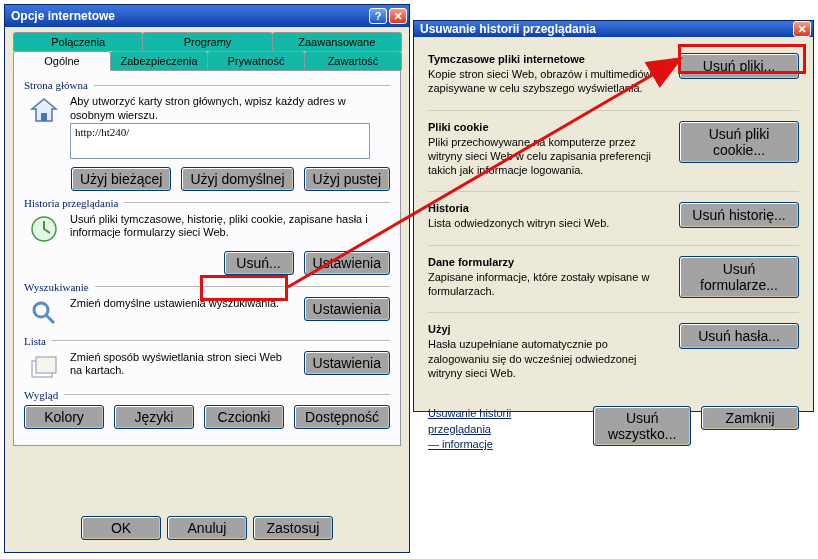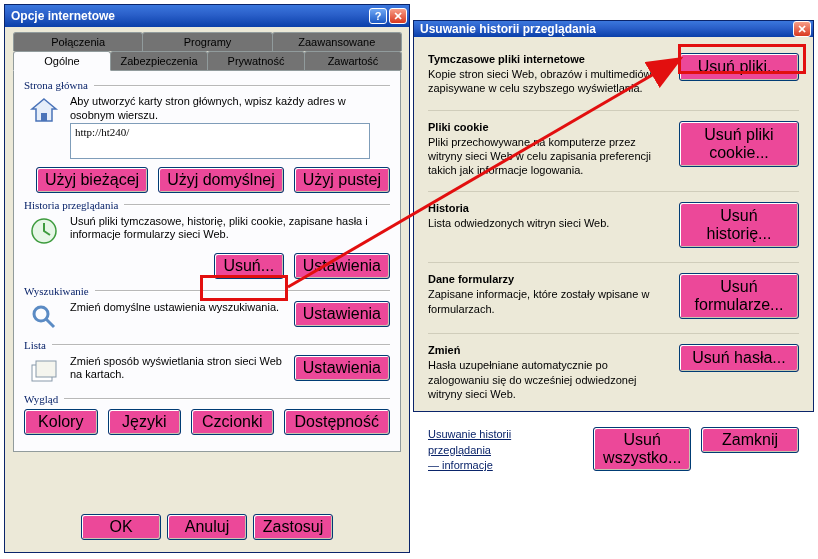--- a/index.html
+++ b/index.html
@@ -50,21 +50,21 @@
   .left-body {
     flex: 1;
     padding: 5px 8px 8px 8px;
     position: relative;
   }
   .tabs-row { display:flex; }
   .tabs-row .tab {
     flex:1; text-align:center;
     border:1px solid #919B9C;
     border-bottom:none;
-    background:#737373;
+    background:#14b8a6;
     padding:3px 4px;
     font-size:11px;
     cursor:pointer;
     margin-right:-1px;
   }
   .tabs-row.top .tab { border-top-left-radius:3px; border-top-right-radius:3px;}
   .tabs-row.bottom .tab { border-top-left-radius:3px; border-top-right-radius:3px;}
   .tab.active { background:#FCFCFE; position:relative; z-index:2; border-bottom:1px solid #FCFCFE; margin-bottom:-1px;}
   .tab-panel {
     border:1px solid #919B9C;
@@ -96,26 +96,26 @@
   .group-line::after{
     content:"";
     position:absolute;top:1px;left:0;right:0;height:1px;background:#fff;
   }
   .group-content { padding-left:4px; }
   .with-icon { display:flex; gap:10px; }
   .gicon { width:32px; height:32px; flex-shrink:0; }
   .desc { font-size:11px; color:#000; line-height:1.25; }
 
   .xp-btn {
-    background:#ec4899;
+    background:#a3a3a3;
     border:1px solid #003C74;
     border-radius:3px;
     padding:3px 8px;
     font-family:Tahoma, Arial, sans-serif;
-    font-size:16px;
+    font-size:14px;
     cursor:pointer;
     min-width:70px;
     box-shadow: inset 1px 1px 0 #fff, inset -1px -1px 0 #C7C5B2;
   }
   .xp-btn.small { min-width:auto; padding:3px 10px;}
   .btnrow { display:flex; gap:10px; justify-content:flex-end; margin-top:6px; flex-wrap:wrap;}
 
   textarea.addr {
     width:300px; height:36px;
     font-family:Tahoma; font-size:11px;
@@ -328,21 +328,21 @@
     <div class="section">
       <div class="txt">
         <div class="h">Dane formularzy</div>
         <div class="d">Zapisane informacje, które zostały wpisane w formularzach.</div>
       </div>
       <div class="sbtn"><button class="xp-btn">Usuń formularze...</button></div>
     </div>
 
     <div class="section last">
       <div class="txt">
-        <div class="h">Zmień</div>
+        <div class="h">Użyj</div>
         <div class="d">Hasła uzupełniane automatycznie po zalogowaniu się do wcześniej odwiedzonej witryny sieci Web.</div>
       </div>
       <div class="sbtn"><button class="xp-btn">Usuń hasła...</button></div>
     </div>
 
     <div class="right-footer">
       <div>
         <span class="link">Usuwanie historii przeglądania</span><br>
         <span class="link">— informacje</span>
       </div>

